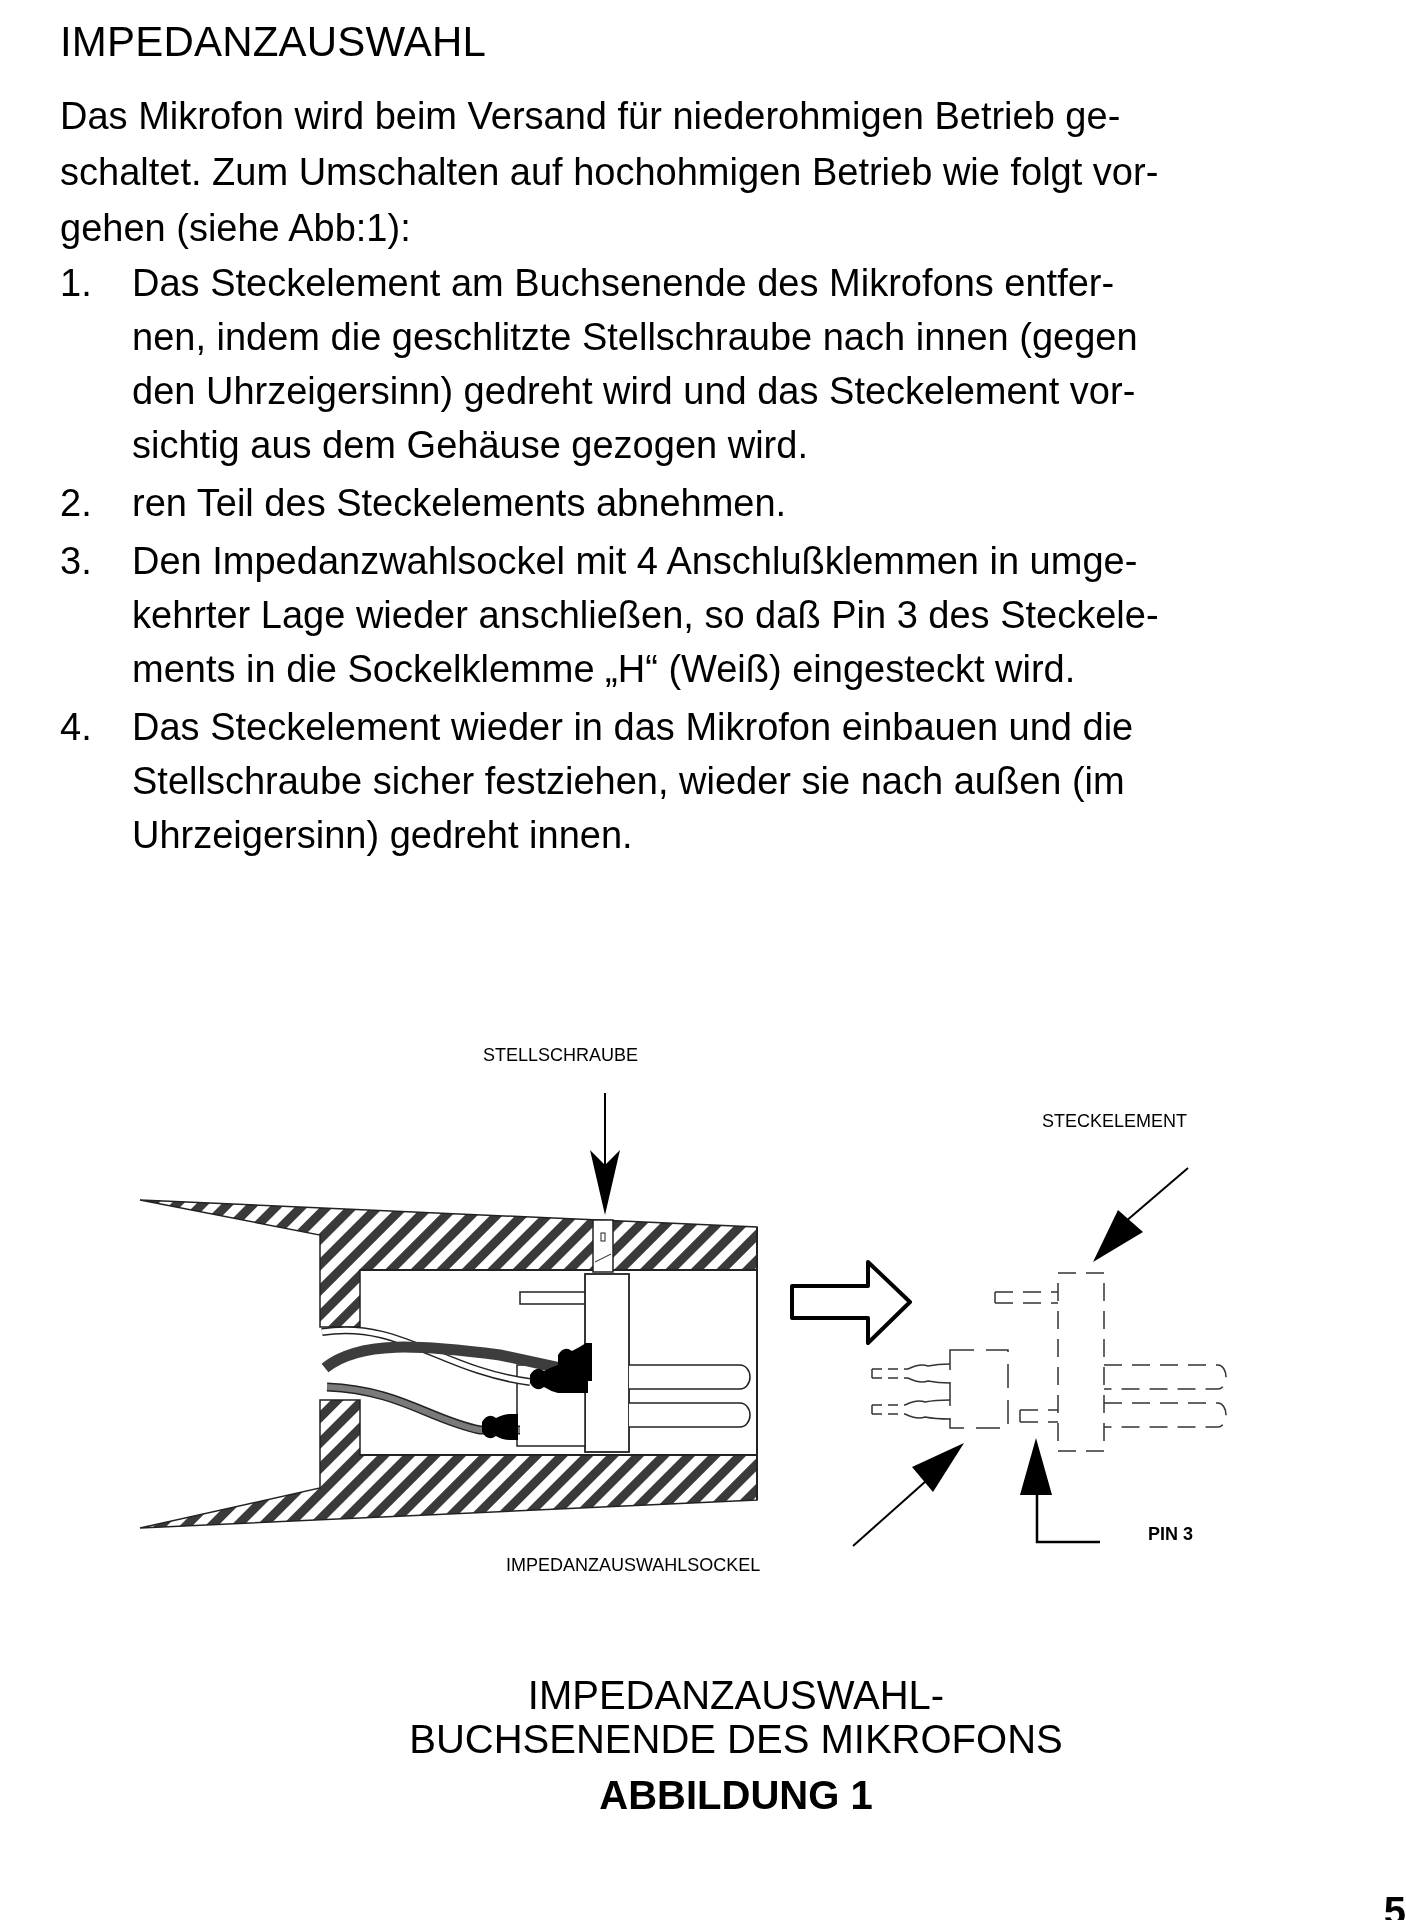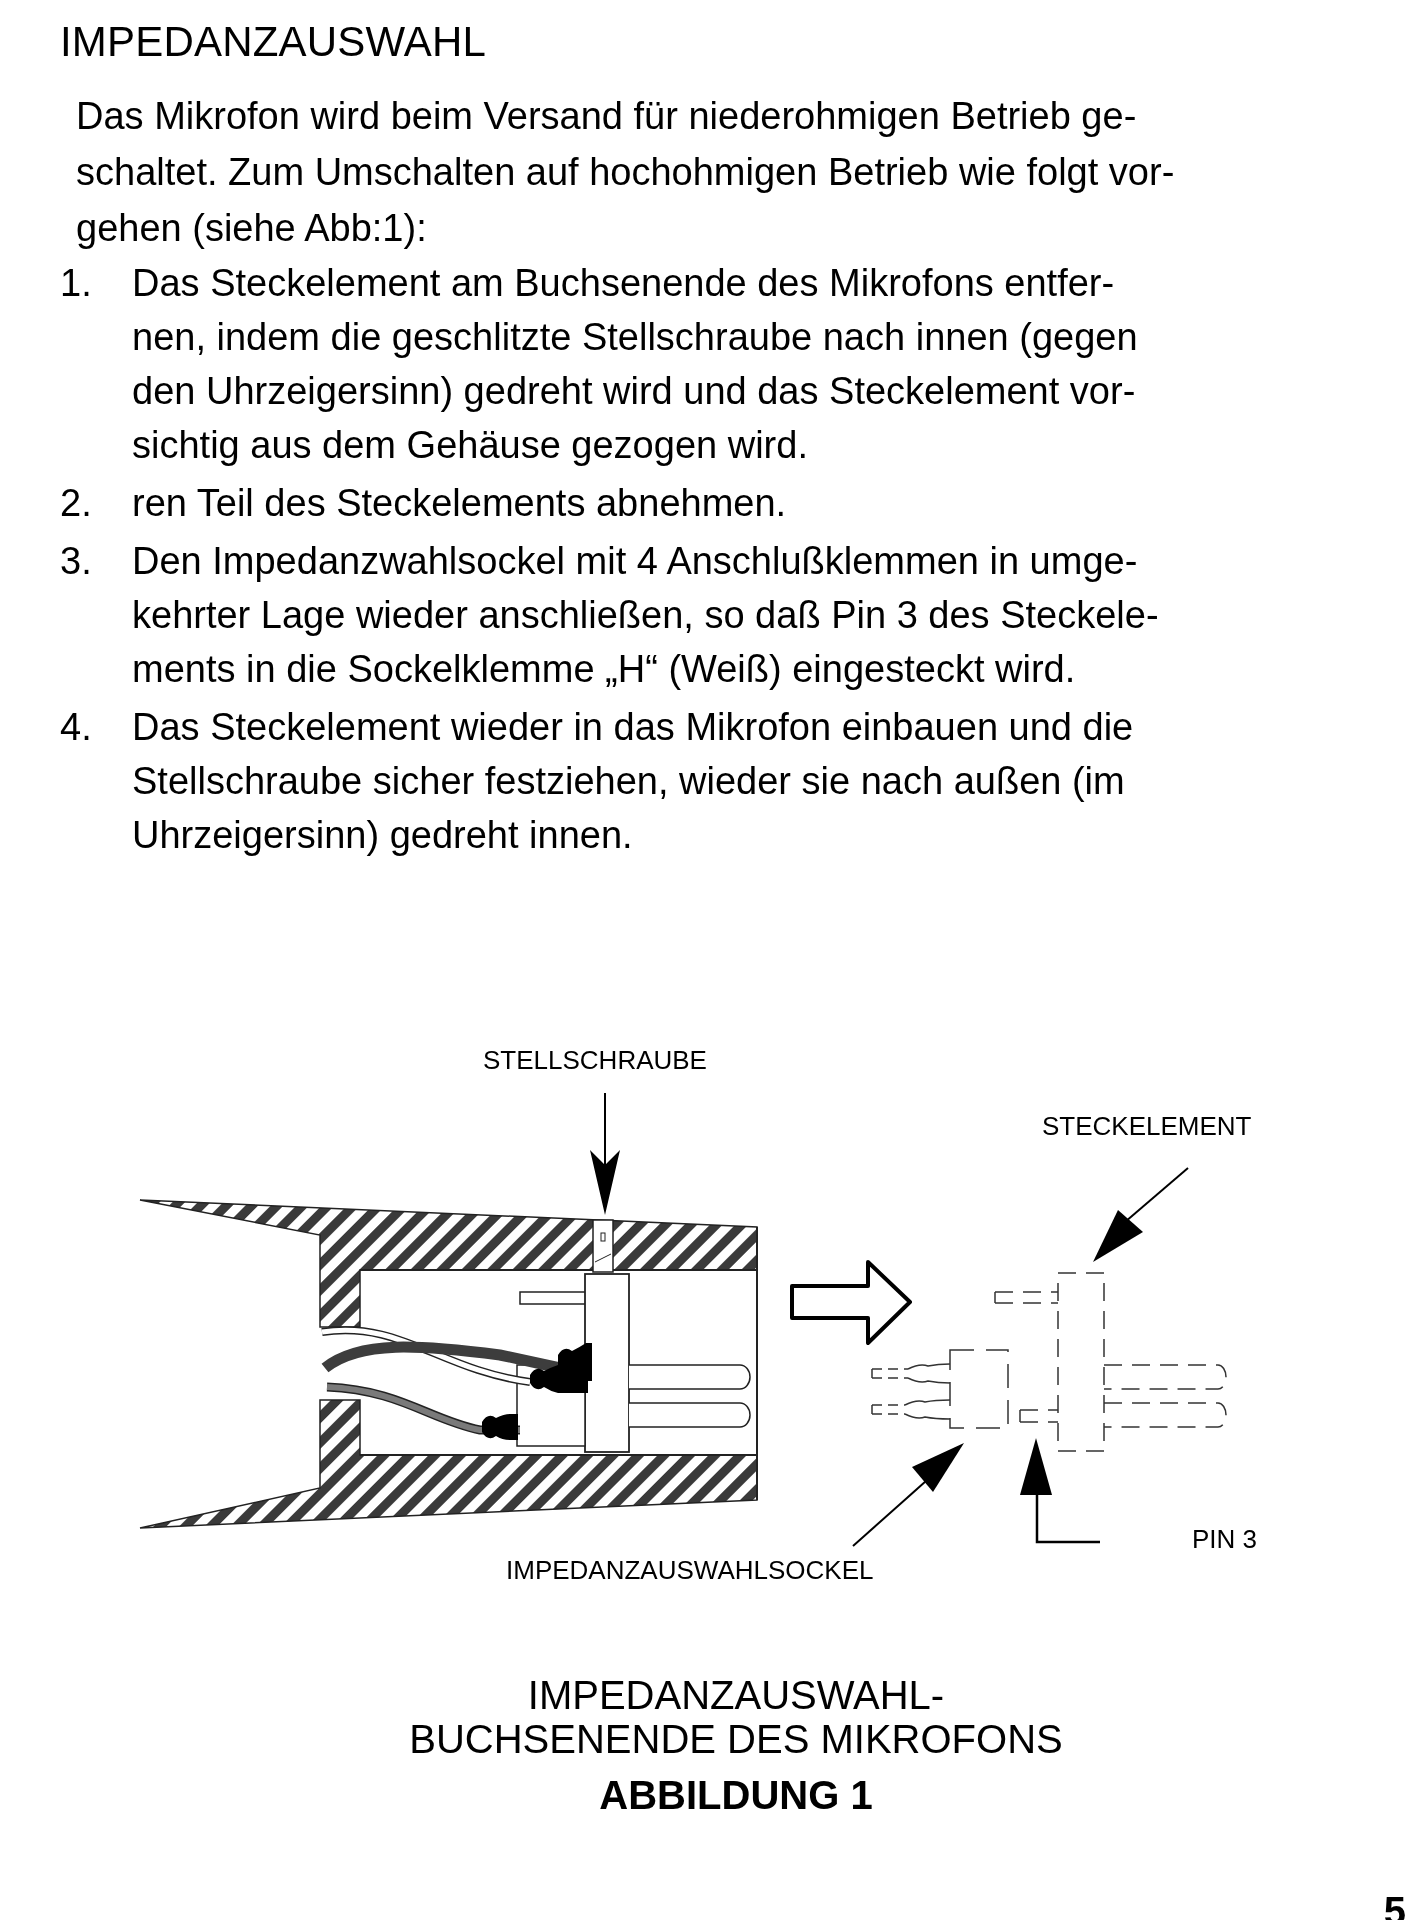--- a/index.html
+++ b/index.html
@@ -1,26 +1,26 @@
 <!DOCTYPE html>
 <html><head>
 <meta charset="utf-8">
 <style>
   html, body { margin: 0; padding: 0; background: #ffffff; }
   body { width: 1406px; height: 1920px; position: relative; overflow: hidden;
          font-family: "Liberation Sans", sans-serif; color: #000; }
   .page-title { position: absolute; left: 60px; top: 18px; font-size: 42px; font-weight: normal; letter-spacing: 0.2px; margin: 0; }
-  .intro { position: absolute; left: 76px; top: 88px; width: 1290px; font-size: 38px; line-height: 56px; margin: 0; }
+  .intro { position: absolute; left: 60px; top: 88px; width: 1290px; font-size: 38px; line-height: 56px; margin: 0; }
   .intro span { display: block; white-space: nowrap; }
   .steps { position: absolute; left: 60px; top: 256px; width: 1300px; margin: 0; padding: 0; list-style: none; }
   .step { position: relative; padding-left: 72px; font-size: 38px; line-height: 54px; margin-bottom: 4px; }
   .step .num { position: absolute; left: 0; top: 0; }
   .step .line { display: block; white-space: nowrap; }
   .figure { position: absolute; left: 0; top: 1030px; width: 1406px; height: 560px; }
-  .fig-label { position: absolute; font-size: 26px; white-space: nowrap; }
+  .fig-label { position: absolute; font-size: 18px; white-space: nowrap; }
   .caption { position: absolute; left: 0; width: 1400px; text-align: center; font-size: 40px; line-height: 50px; padding-left: 36px; }
   .caption.bold { font-weight: bold; }
   .page-number { position: absolute; right: 0; bottom: -14px; font-size: 40px; font-weight: bold; }
 </style>
 </head>
 <body>
 
 <h1 class="page-title">IMPEDANZAUSWAHL</h1>
 
 <p class="intro">
@@ -130,21 +130,21 @@
       <polygon points="964,1443 912,1467 933,1492" fill="#000"></polygon>
     </g>
     <g>
       <polyline points="1100,1542 1037,1542 1037,1480" fill="none" stroke="#000" stroke-width="2.5"></polyline>
       <polygon points="1036,1438 1020,1495 1052,1495" fill="#000"></polygon>
     </g>
   </svg>
 
   <div class="fig-label" style="left:483px; top:15px;">STELLSCHRAUBE</div>
   <div class="fig-label" style="left:1042px; top:81px;">STECKELEMENT</div>
-  <div class="fig-label" style="left:1192px; top:494px;">PIN 3</div>
+  <div class="fig-label" style="left:1148px; top:494px;font-weight:bold;">PIN 3</div>
   <div class="fig-label" style="left:506px; top:525px;">IMPEDANZAUSWAHLSOCKEL</div>
 </div>
 
 <div class="caption" style="top:1670px;">IMPEDANZAUSWAHL-</div>
 <div class="caption" style="top:1714px;">BUCHSENENDE DES MIKROFONS</div>
 <div class="caption bold" style="top:1770px;">ABBILDUNG 1</div>
 
 <div class="page-number">5</div>
 
 </body></html>

